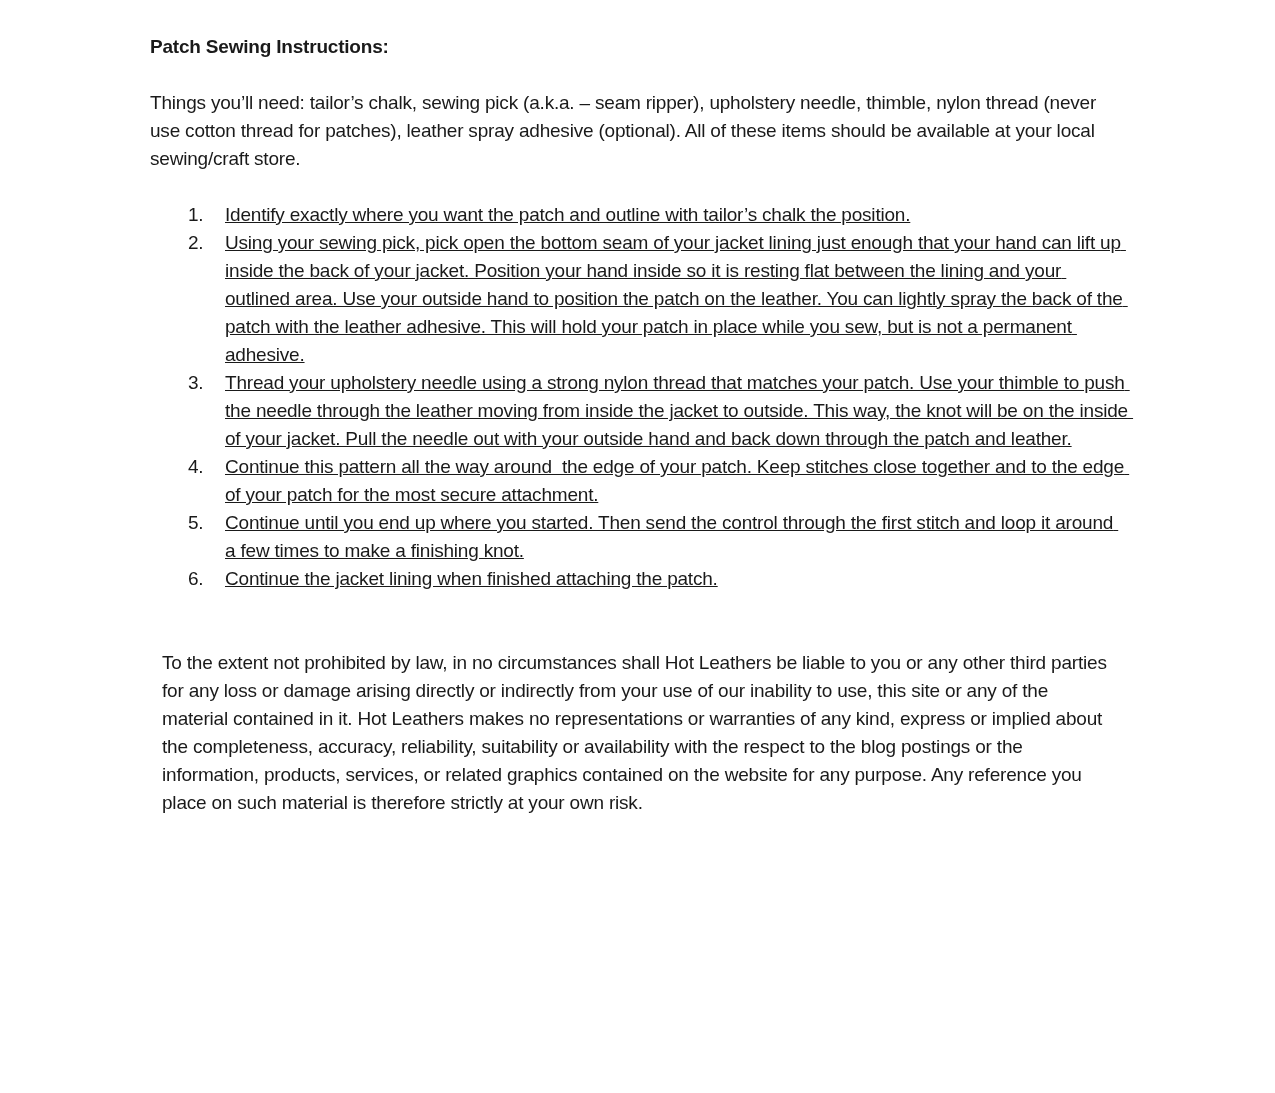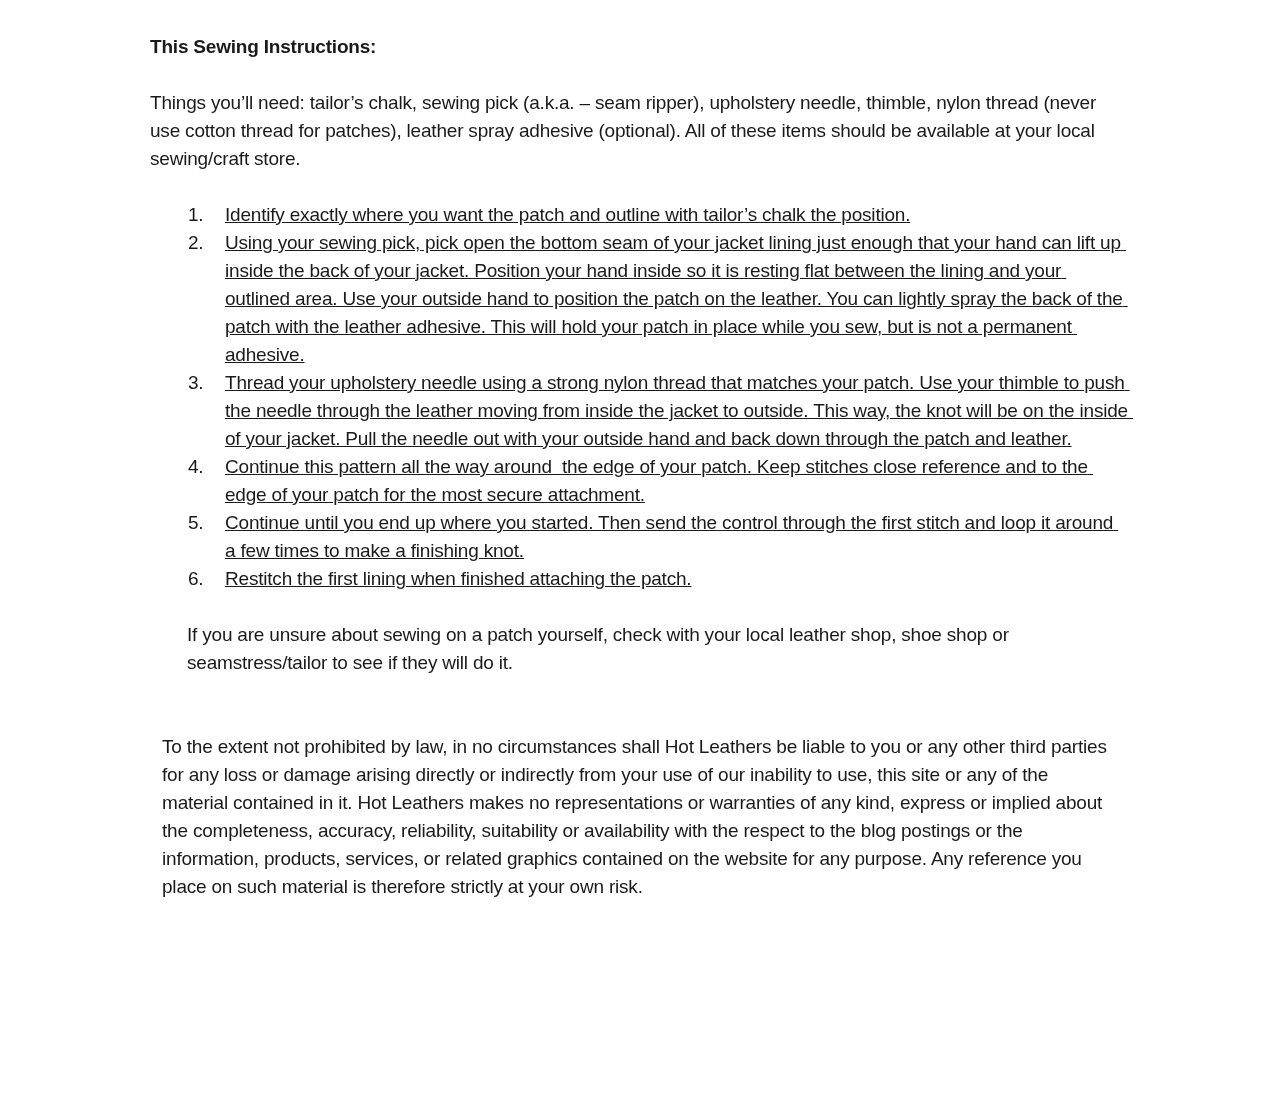--- a/index.html
+++ b/index.html
@@ -67,52 +67,51 @@
     margin: 12px;
     white-space: pre-wrap;
   }
 </style>
 </head>
 <body>
 
 <div class="page">
   <div class="content">
 
-    <h1 class="doc-title">This Sewing Instructions:</h1>
+    <h1 class="doc-title">Patch Sewing Instructions:</h1>
 
 
     <p class="para">Things you’ll need: tailor’s chalk, sewing pick (a.k.a. – seam ripper), upholstery needle, thimble, nylon thread (never use cotton thread for patches), leather spray adhesive (optional). All of these items should be available at your local sewing/craft store.</p>
 
     <ol class="steps">
       <li>
         <span class="step-num">1.</span>
         <span class="step-text">Identify exactly where you want the patch and outline with tailor’s chalk the position.</span>
       </li>
       <li>
         <span class="step-num">2.</span>
         <span class="step-text">Using your sewing pick, pick open the bottom seam of your jacket lining just enough that your hand can lift up inside the back of your jacket. Position your hand inside so it is resting flat between the lining and your outlined area. Use your outside hand to position the patch on the leather. You can lightly spray the back of the patch with the leather adhesive. This will hold your patch in place while you sew, but is not a permanent adhesive.</span>
       </li>
       <li>
         <span class="step-num">3.</span>
         <span class="step-text">Thread your upholstery needle using a strong nylon thread that matches your patch. Use your thimble to push the needle through the leather moving from inside the jacket to outside. This way, the knot will be on the inside of your jacket. Pull the needle out with your outside hand and back down through the patch and leather.</span>
       </li>
       <li>
         <span class="step-num">4.</span>
-        <span class="step-text">Continue this pattern all the way around  the edge of your patch. Keep stitches close reference and to the edge of your patch for the most secure attachment.</span>
+        <span class="step-text">Continue this pattern all the way around  the edge of your patch. Keep stitches close together and to the edge of your patch for the most secure attachment.</span>
       </li>
       <li>
         <span class="step-num">5.</span>
         <span class="step-text">Continue until you end up where you started. Then send the control through the first stitch and loop it around a few times to make a finishing knot.</span>
       </li>
       <li>
         <span class="step-num">6.</span>
-        <span class="step-text">Restitch the first lining when finished attaching the patch.</span>
+        <span class="step-text">Continue the jacket lining when finished attaching the patch.</span>
       </li>
     </ol>
 
     <div class="indent-block">
-      <p class="note-line">If you are unsure about sewing on a patch yourself, check with your local leather shop, shoe shop or seamstress/tailor to see if they will do it.</p>
     </div>
 
     <p class="disclaimer">To the extent not prohibited by law, in no circumstances shall Hot Leathers be liable to you or any other third parties for any loss or damage arising directly or indirectly from your use of our inability to use, this site or any of the material contained in it. Hot Leathers makes no representations or warranties of any kind, express or implied about the completeness, accuracy, reliability, suitability or availability with the respect to the blog postings or the information, products, services, or related graphics contained on the website for any purpose. Any reference you place on such material is therefore strictly at your own risk.</p>
 
   </div>
 </div>
 
 </body></html>

